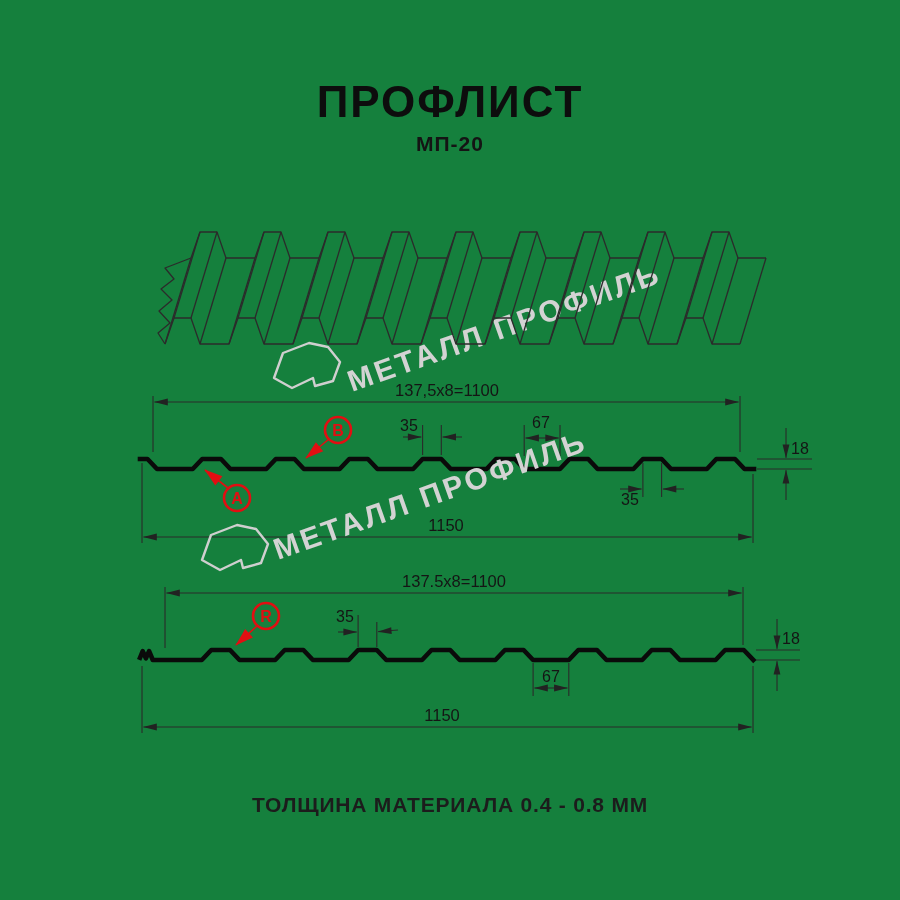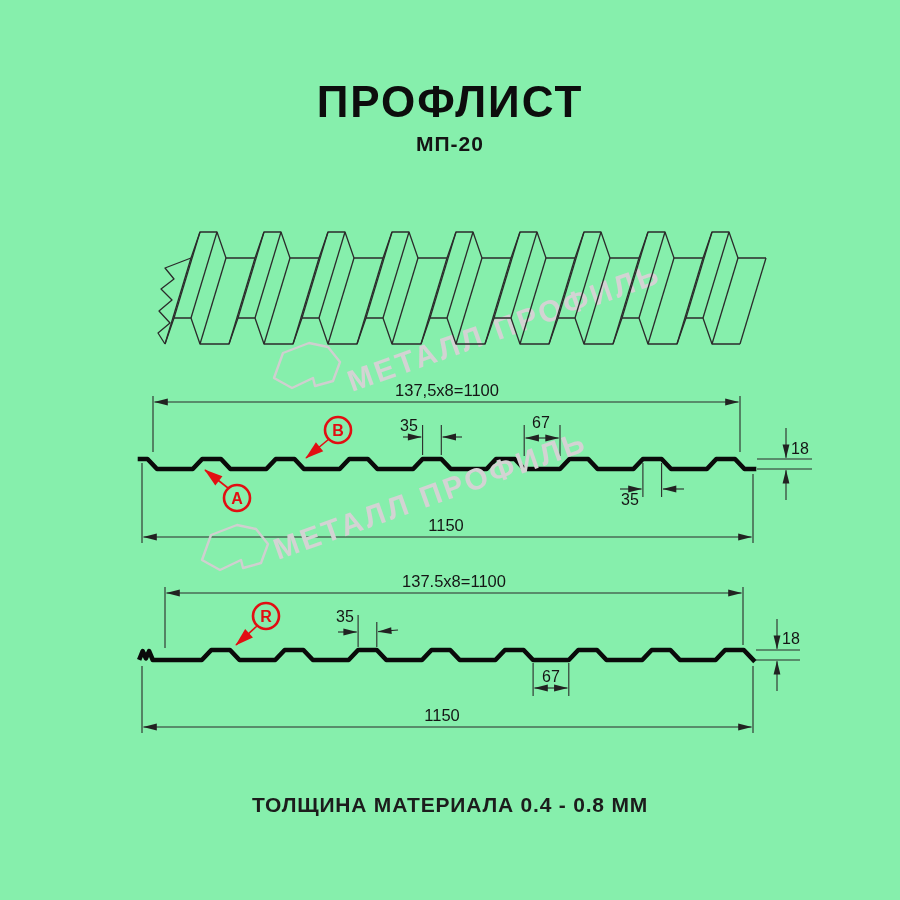--- a/index.html
+++ b/index.html
@@ -1,16 +1,16 @@
 <!DOCTYPE html>
 <html><head>
 <meta charset="utf-8">
 <style>
   html,body{margin:0;padding:0;background:#ffffff;}
-  .page{position:relative;width:900px;height:900px;background:#86efac;overflow:hidden;
+  .page{position:relative;width:900px;height:900px;background:#15803d;overflow:hidden;
         font-family:"Liberation Sans", sans-serif;}
   svg text{font-family:"Liberation Sans", sans-serif;}
   .dimtxt{font-size:16.5px;fill:#151515;}
   .smalldim{font-size:16px;fill:#151515;}
   .redletter{font-size:16px;font-weight:bold;fill:#e20e12;}
   .wmtext{font-size:30px;font-weight:bold;fill:#d3d3d3;letter-spacing:3px;}
   .title{font-size:44px;font-weight:bold;fill:#0d0d0d;letter-spacing:2px;}
   .subtitle{font-size:21px;font-weight:bold;fill:#141414;letter-spacing:1px;}
   .footer{font-size:21px;font-weight:bold;fill:#1c1c1c;letter-spacing:0.8px;}
   .thin{stroke:#2a2a2a;stroke-width:1.1;fill:none;}

